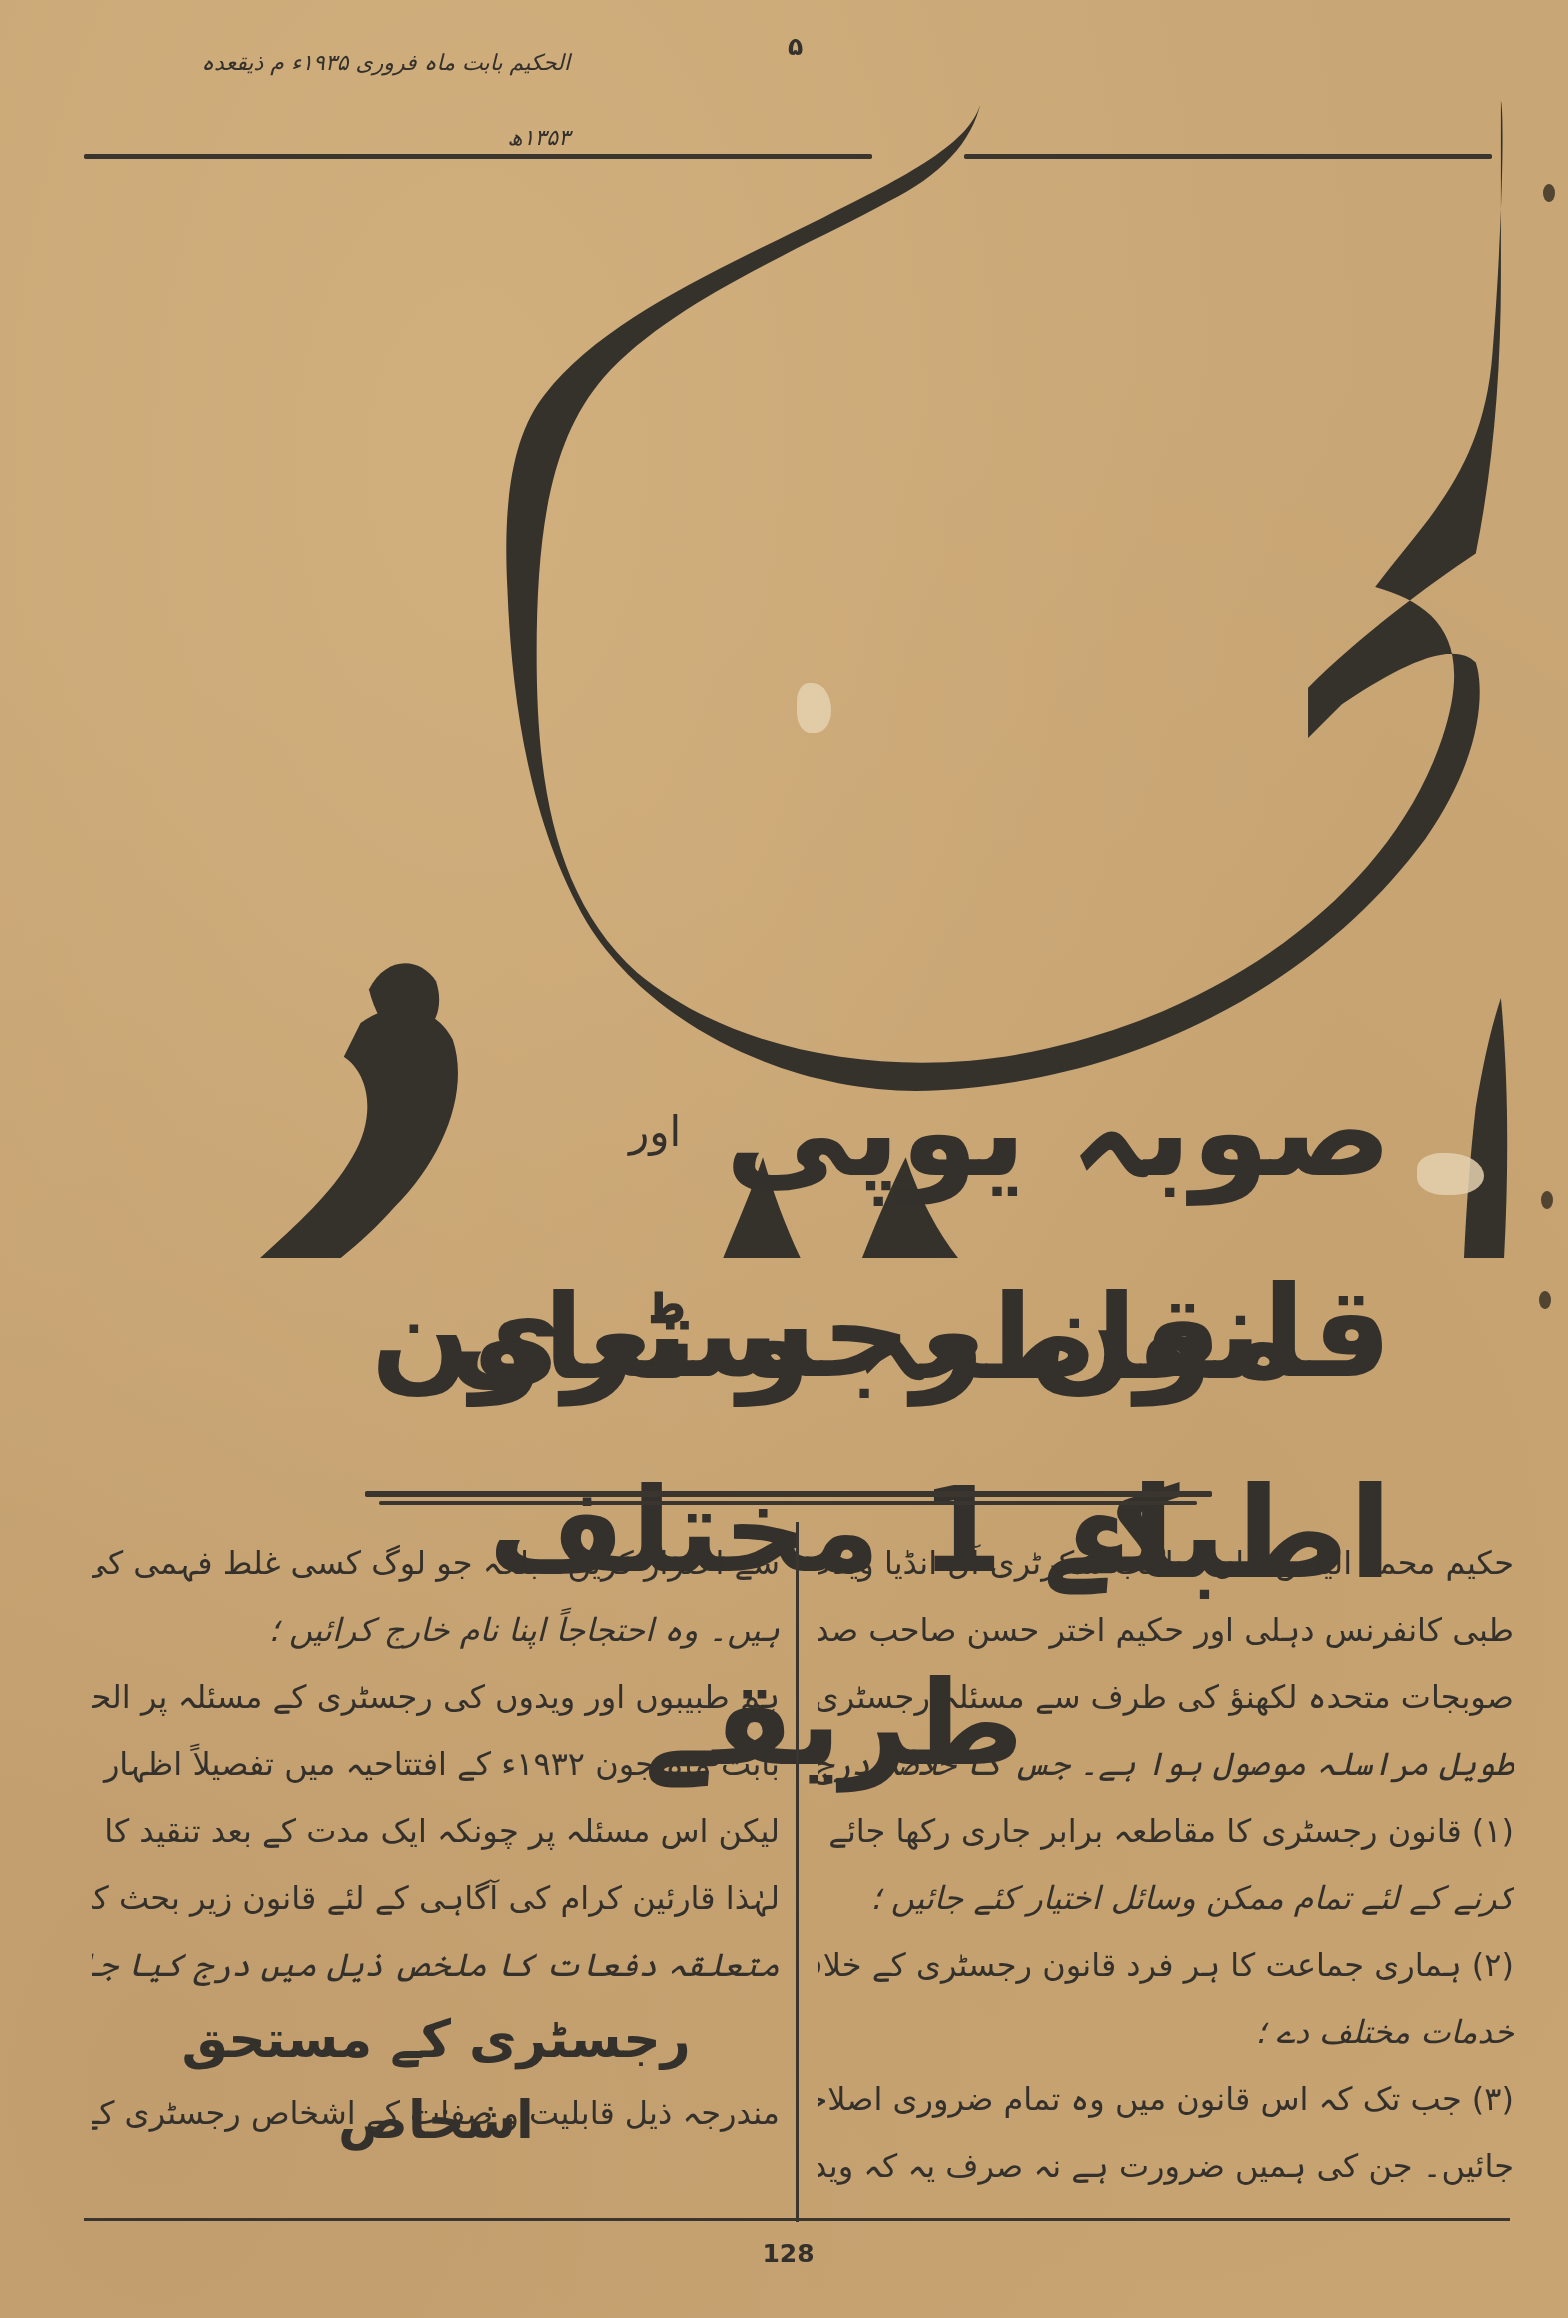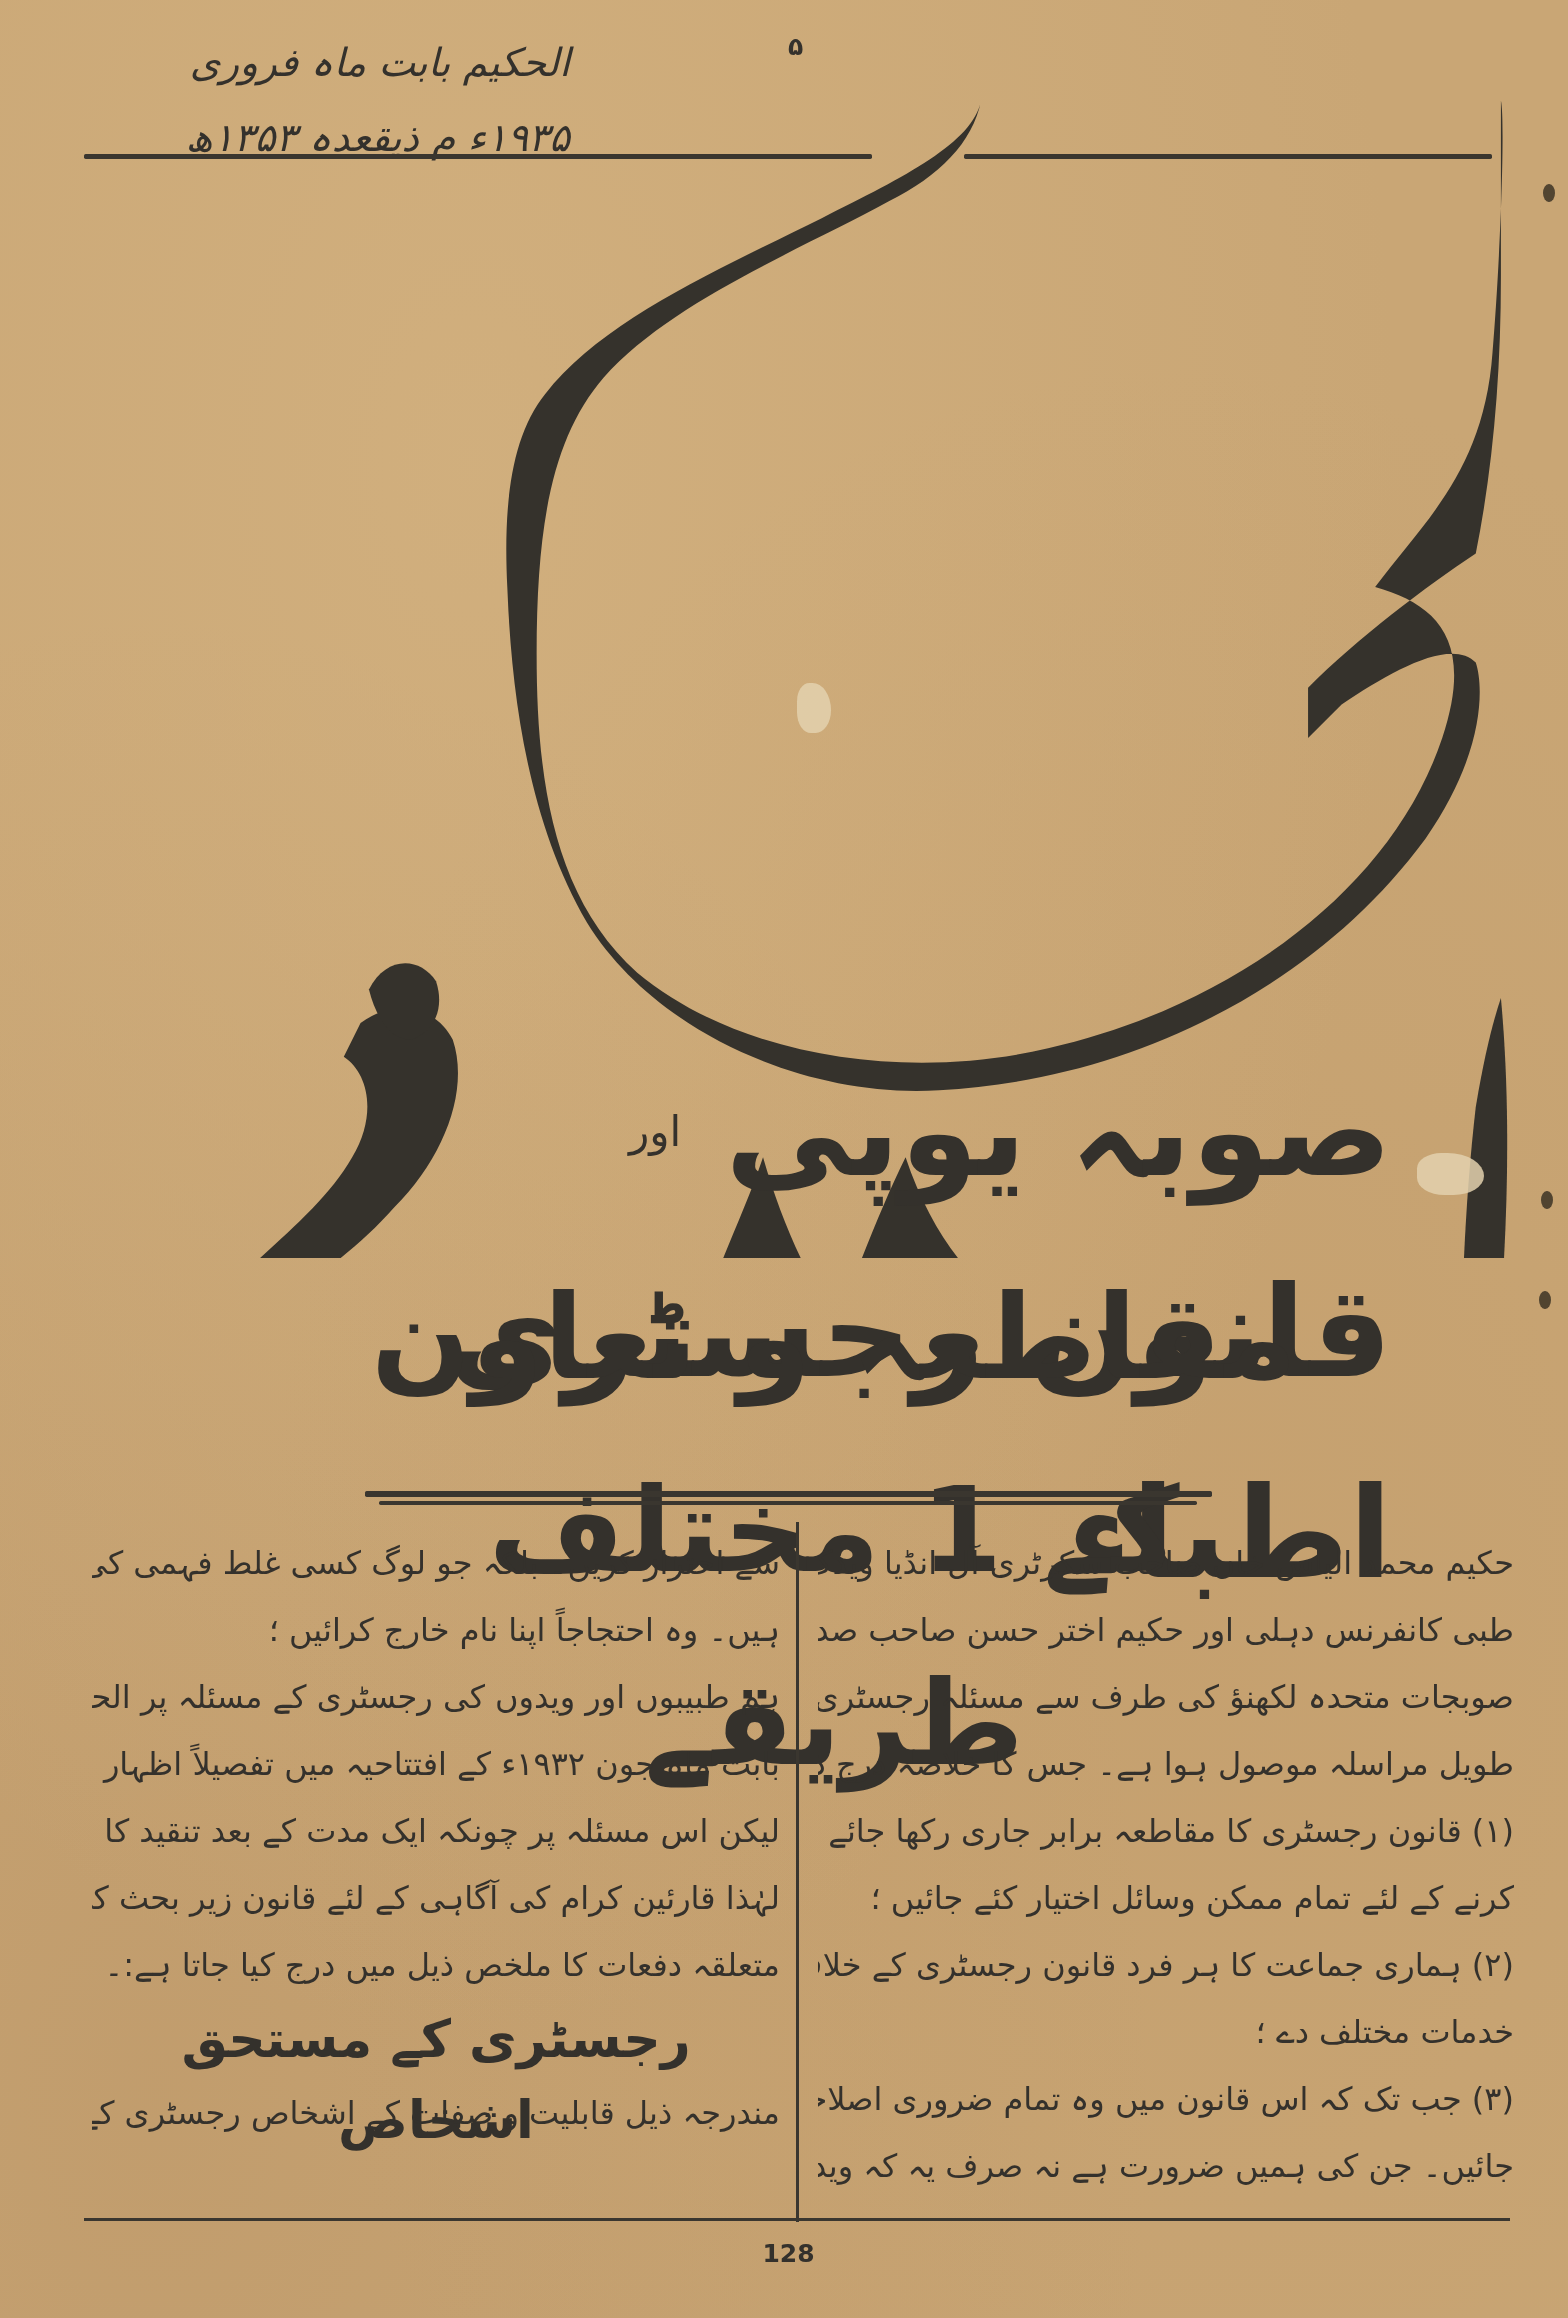--- a/index.html
+++ b/index.html
@@ -12,21 +12,21 @@
       radial-gradient(ellipse at 10% 90%, rgba(175,135,90,0.3), rgba(0,0,0,0) 50%);
     font-family:"DejaVu Sans", sans-serif;
     color:#2e2c28;
   }
   .ink { color:#34312c; }
   .rtl { direction:rtl; unicode-bidi:embed; }
 
   
   .running-head {
     position:absolute; left:134px; top:25px; width:436px; height:75px;
-    font-size:39px; line-height:75px; text-align:right; font-style:italic;
+    font-size:22px; line-height:75px; text-align:right; font-style:italic;
   }
   .page-num-top { position:absolute; left:788px; top:32px; font-size:25px; font-weight:bold; }
   .rule-top-left { position:absolute; left:84px; top:154px; width:788px; height:5px; background:#3a362f; border-radius:1.7px; }
   .rule-top-right { position:absolute; left:964px; top:154px; width:528px; height:5px; background:#3a362f; border-radius:1.7px; }
 
   
   .masthead { position:absolute; left:0; top:0; width:1568px; height:1258px; }
   .masthead svg { position:absolute; left:0; top:0; }
 
   
@@ -41,21 +41,21 @@
   }
   .sep-1 { position:absolute; left:365px; top:1491px; width:847px; height:5.9px; background:#3a362f; border-radius:1.7px; }
   .sep-2 { position:absolute; left:379px; top:1501px; width:818px; height:4.2px; background:#3a362f; border-radius:1.7px; }
 
   
   .col-divider { position:absolute; left:796px; top:1522px; width:3.4px; height:700px; background:#3a362f; }
   .col { position:absolute; top:1530px; font-size:32px; }
   .col-right { left:818px; width:696px; }
   .col-left { left:92px; width:688px; }
   .line { height:67px; line-height:67px; white-space:nowrap; overflow:hidden; text-align:justify; text-align-last:justify; }
-  .line.short { text-align-last:right; }
+  .line.short { text-align-last:right;font-style:italic; }
   .subhead { height:81px; line-height:81px; font-size:52px; font-weight:bold; text-align:center; }
 
   .bottom-rule { position:absolute; left:84px; top:2218px; width:1426px; height:3.4px; background:#3a362f; }
   .folio { position:absolute; left:755px; top:2239px; width:67px; text-align:center; font-size:25px; font-weight:bold; }
 
   
   .tear { position:absolute; background:#e3d1ae; border-radius:40% 60% 50% 45%; opacity:0.85; }
   .hole { position:absolute; width:11.7px; height:18.4px; background:#2a241b; border-radius:50%; opacity:0.75; }
 </style>
 </head>

